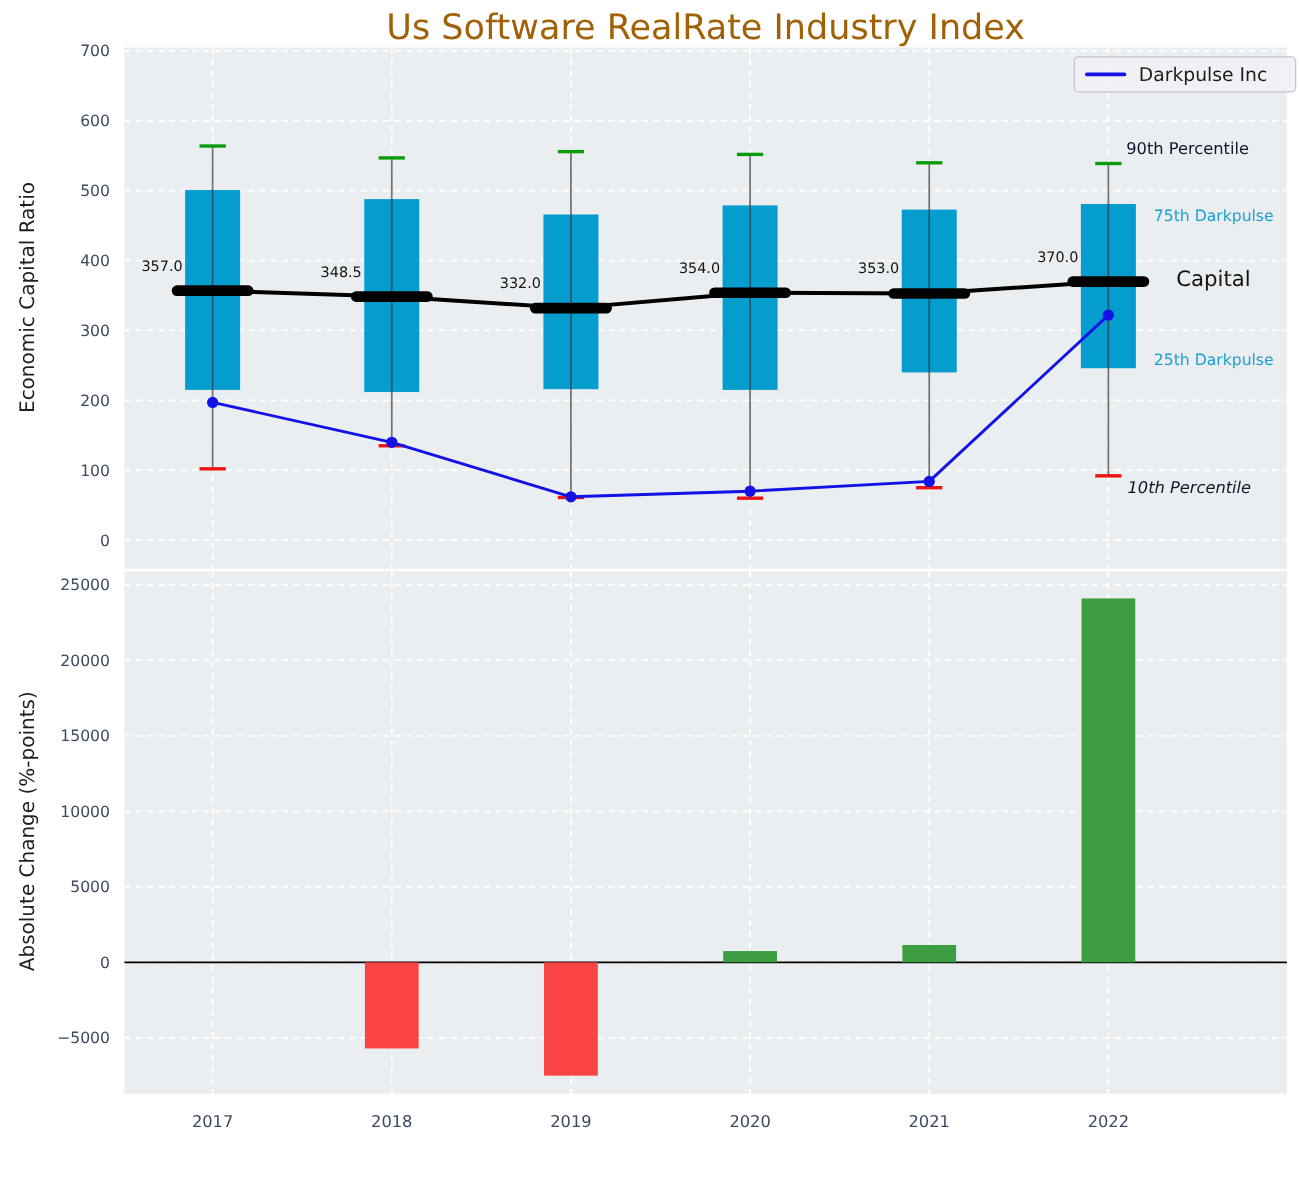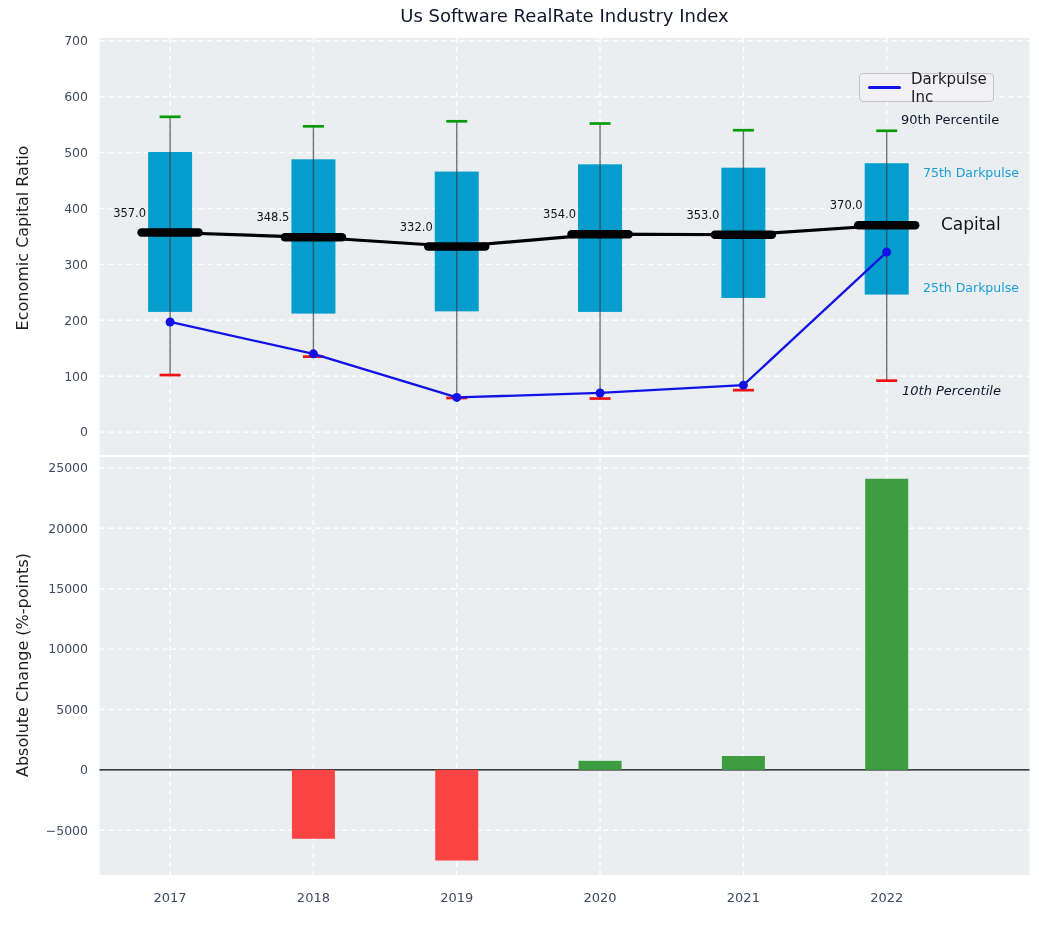--- a/index.html
+++ b/index.html
@@ -3,36 +3,36 @@
 <meta charset="utf-8">
 <style>
   html,body { margin:0; padding:0; background:#ffffff; }
   .fig {
     position:relative; width:1039px; height:942px; background:#ffffff;
     font-family:"DejaVu Sans", sans-serif; overflow:hidden;
   }
   .fig svg { position:absolute; left:0; top:0; }
   .title {
     position:absolute; left:99px; top:5px; width:931px;
-    text-align:center; font-size:18px; color:#0f172a;
+    text-align:center; font-size:28px; color:#a16207;
   }
   .ylabel {
     position:absolute; white-space:nowrap; font-size:16px; color:#1f1f1f;
     transform:translate(-50%,-50%) rotate(-90deg);
   }
   .ylabel.top { left:22px; top:238px; }
   .ylabel.bottom { left:22px; top:665px; }
   .xlabel {
     position:absolute; left:99px; top:944px; width:931px;
     text-align:center; font-size:15px; color:#1f1f1f;
   }
   .legend {
-    position:absolute; left:859px; top:45px; width:135px; height:29px;
+    position:absolute; left:859px; top:45px; width:178px; height:29px;
     background:rgba(240,240,245,0.92); border:1px solid #c3c4cc; border-radius:4px;
-    display:flex; align-items:center; box-sizing:border-box; padding-left:8px;margin-top:28px;
+    display:flex; align-items:center; box-sizing:border-box; padding-left:8px;
   }
   .legend .swatch { width:33px; height:3.5px; border-radius:2px; flex:0 0 auto; }
   .legend .lbl { margin-left:10px; font-size:15px; color:#1d1d1d; }
   .pctl { position:absolute; white-space:nowrap; }
   .pctl.big { font-size:13px; color:#0f172a; }
   .pctl.small { font-size:12.5px; color:#1a9fd4; }
   .pctl.p90 { left:901px; top:112px; }
   .pctl.p75 { left:923px; top:165px; }
   .pctl.median { left:941px; top:214px; font-size:17px; color:#141414; }
   .pctl.p25 { left:923px; top:280px; }

